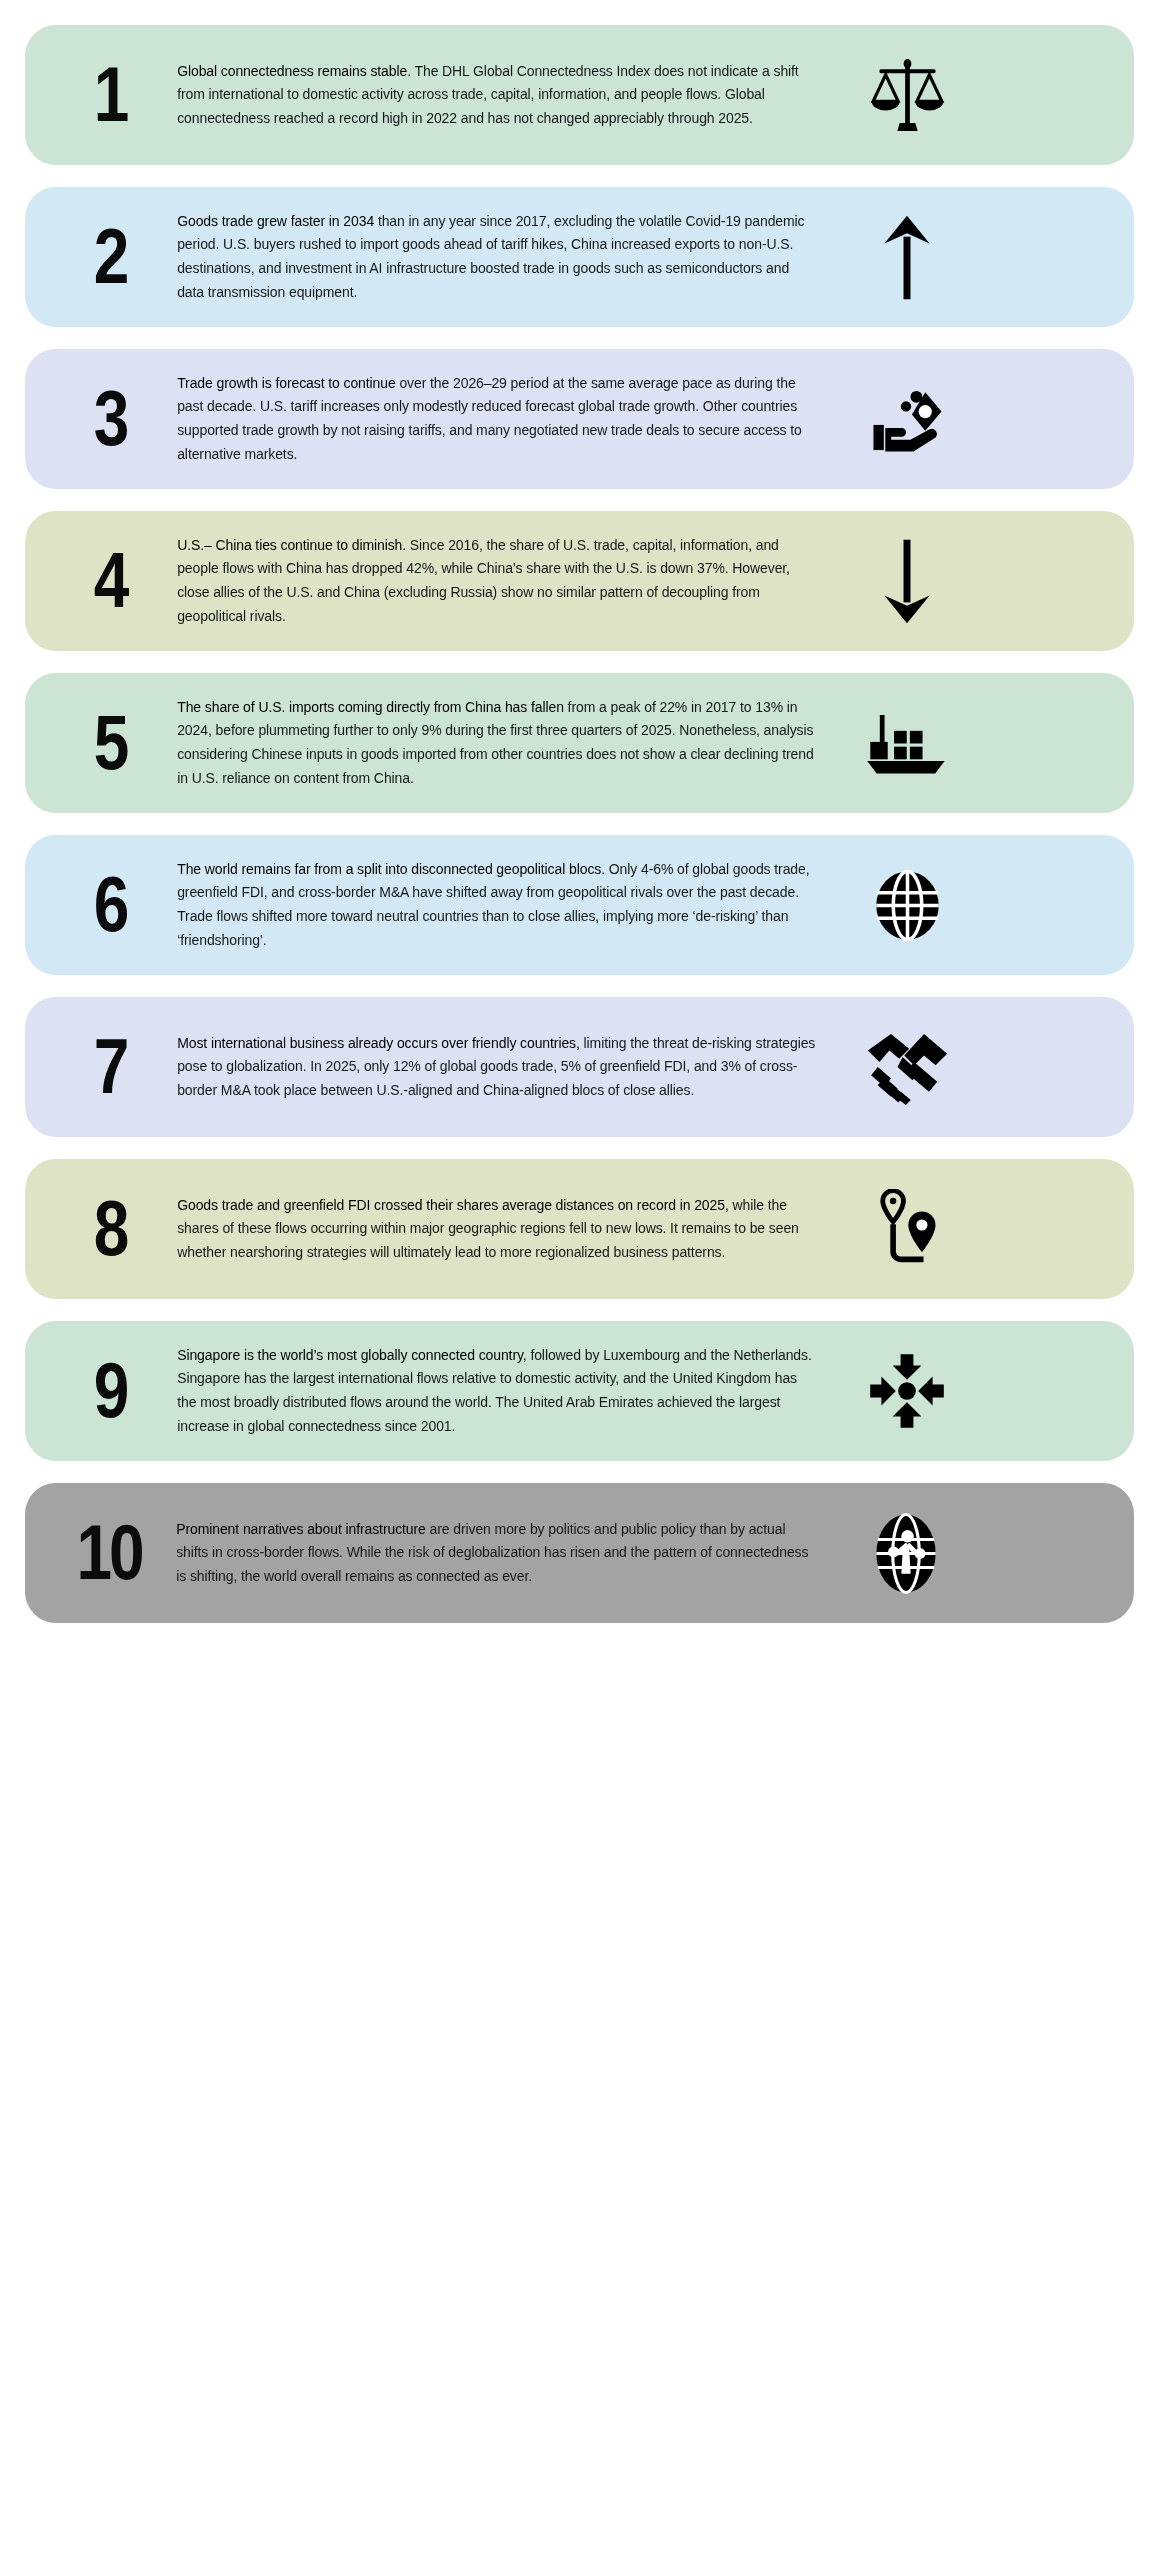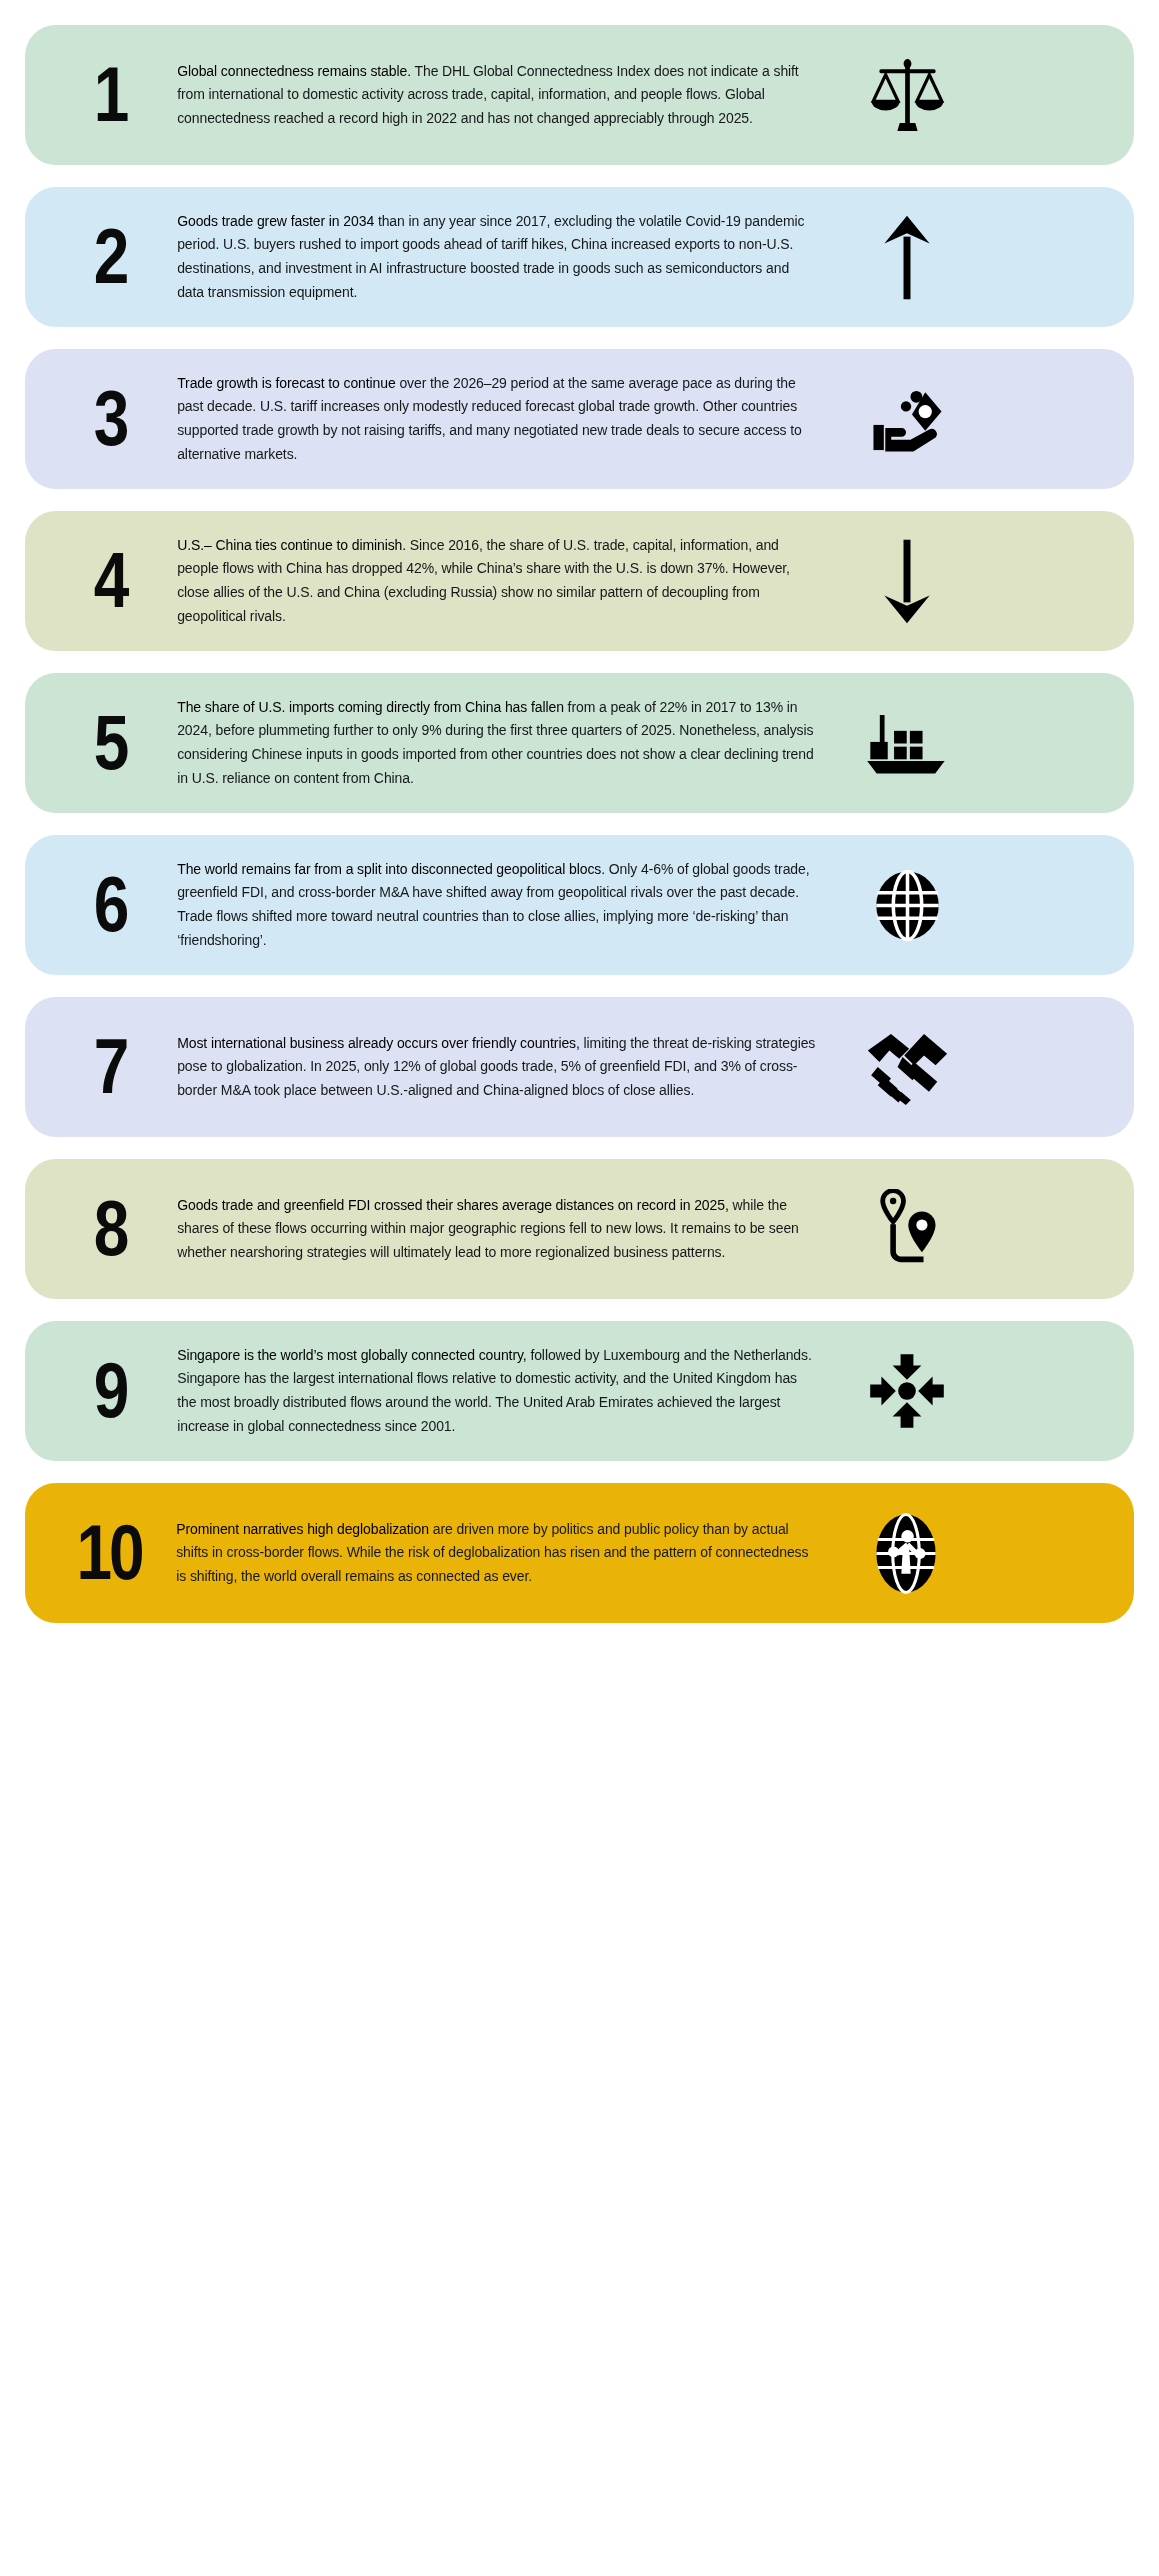--- a/index.html
+++ b/index.html
@@ -234,24 +234,24 @@
       <div class="card-icon icon-converge">
         <svg viewBox="0 0 100 100">
           <circle cx="50" cy="50" r="11"></circle>
           <path d="M42 4 h16 v14 h10 L50 36 L32 18 h10 z"></path>
           <path d="M42 96 h16 v-14 h10 L50 64 L32 82 h10 z"></path>
           <path d="M4 42 v16 h14 v10 L36 50 L18 32 v10 z"></path>
           <path d="M96 42 v16 h-14 v10 L64 50 L82 32 v10 z"></path>
         </svg>
       </div>
     </div>
-    <div class="card" style="background: #eab308; border-radius: 31px; padding-left: 24px;">
+    <div class="card" style="background: #a3a3a3; border-radius: 31px; padding-left: 24px;">
       <div class="card-number">10</div>
       <div class="card-body">
-        <p class="card-text"><b>Prominent narratives high deglobalization</b><span> are driven more by politics and public policy than by actual shifts in cross-border flows. While the risk of deglobalization has risen and the pattern of connectedness is shifting, the world overall remains as connected as ever.</span></p>
+        <p class="card-text"><b>Prominent narratives about infrastructure</b><span> are driven more by politics and public policy than by actual shifts in cross-border flows. While the risk of deglobalization has risen and the pattern of connectedness is shifting, the world overall remains as connected as ever.</span></p>
       </div>
       <div class="card-icon icon-globe-network">
         <svg viewBox="0 0 100 104">
           <ellipse cx="50" cy="52" rx="38" ry="50"></ellipse>
           <g fill="none" stroke="#ffffff" stroke-width="4">
             <ellipse cx="50" cy="52" rx="17" ry="50"></ellipse>
             <line x1="14" y1="34" x2="86" y2="34"></line>
             <line x1="12" y1="52" x2="88" y2="52"></line>
             <line x1="14" y1="70" x2="86" y2="70"></line>
           </g>

